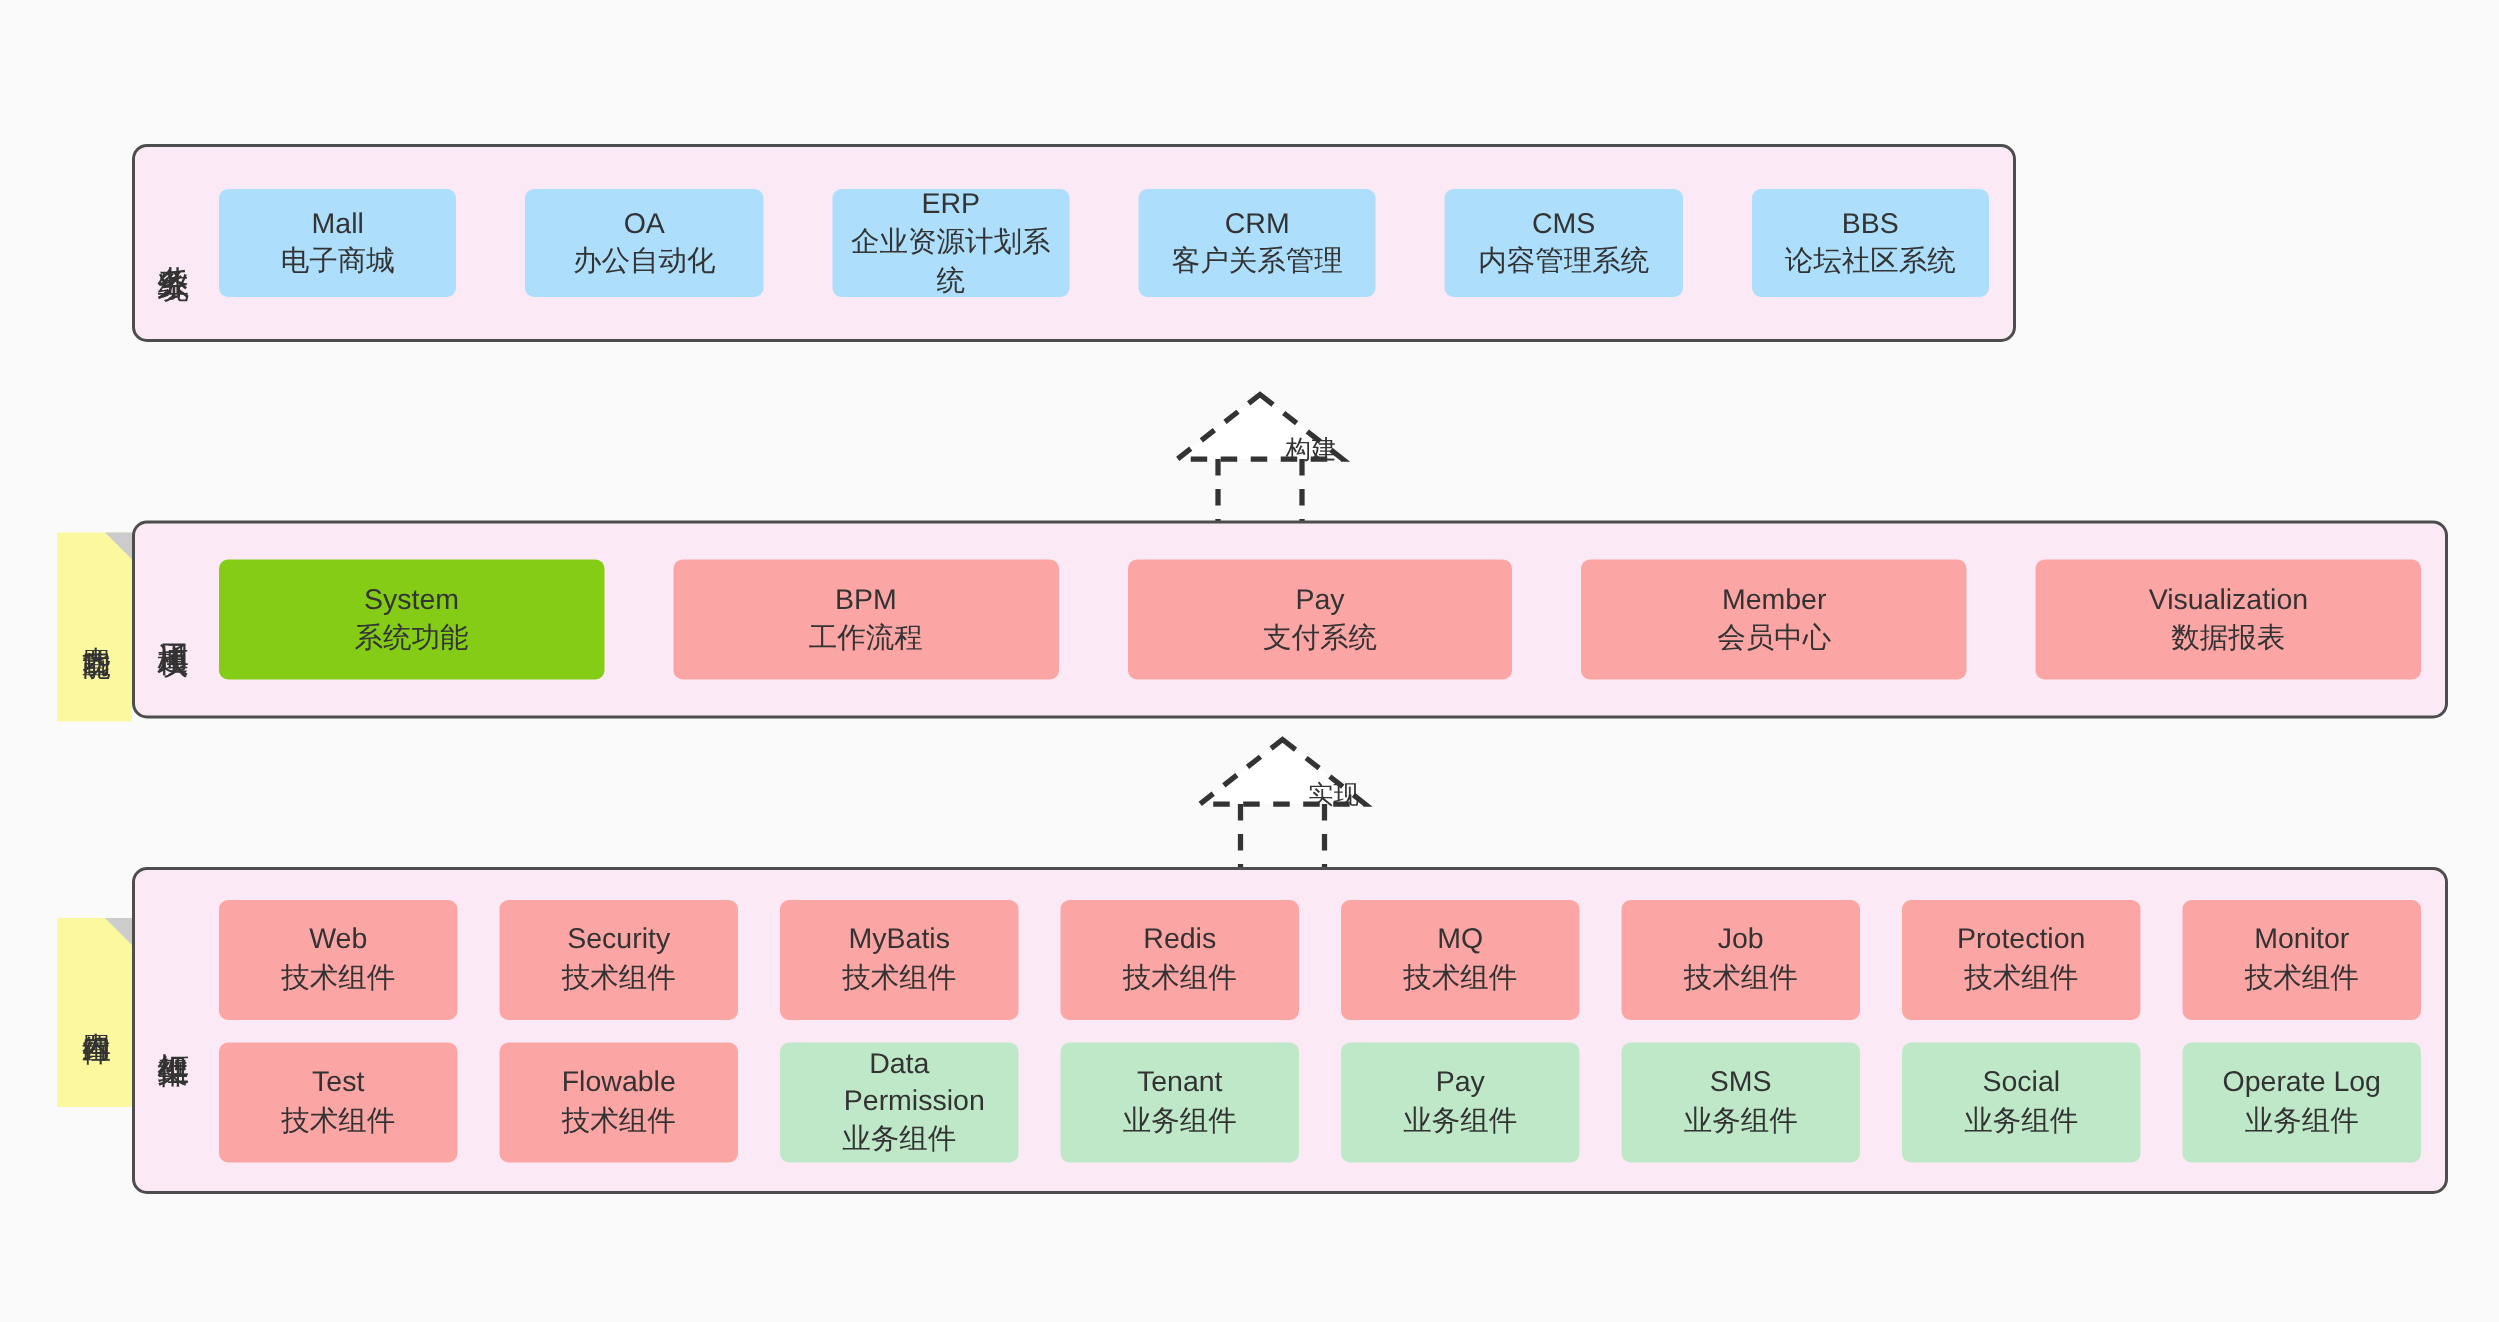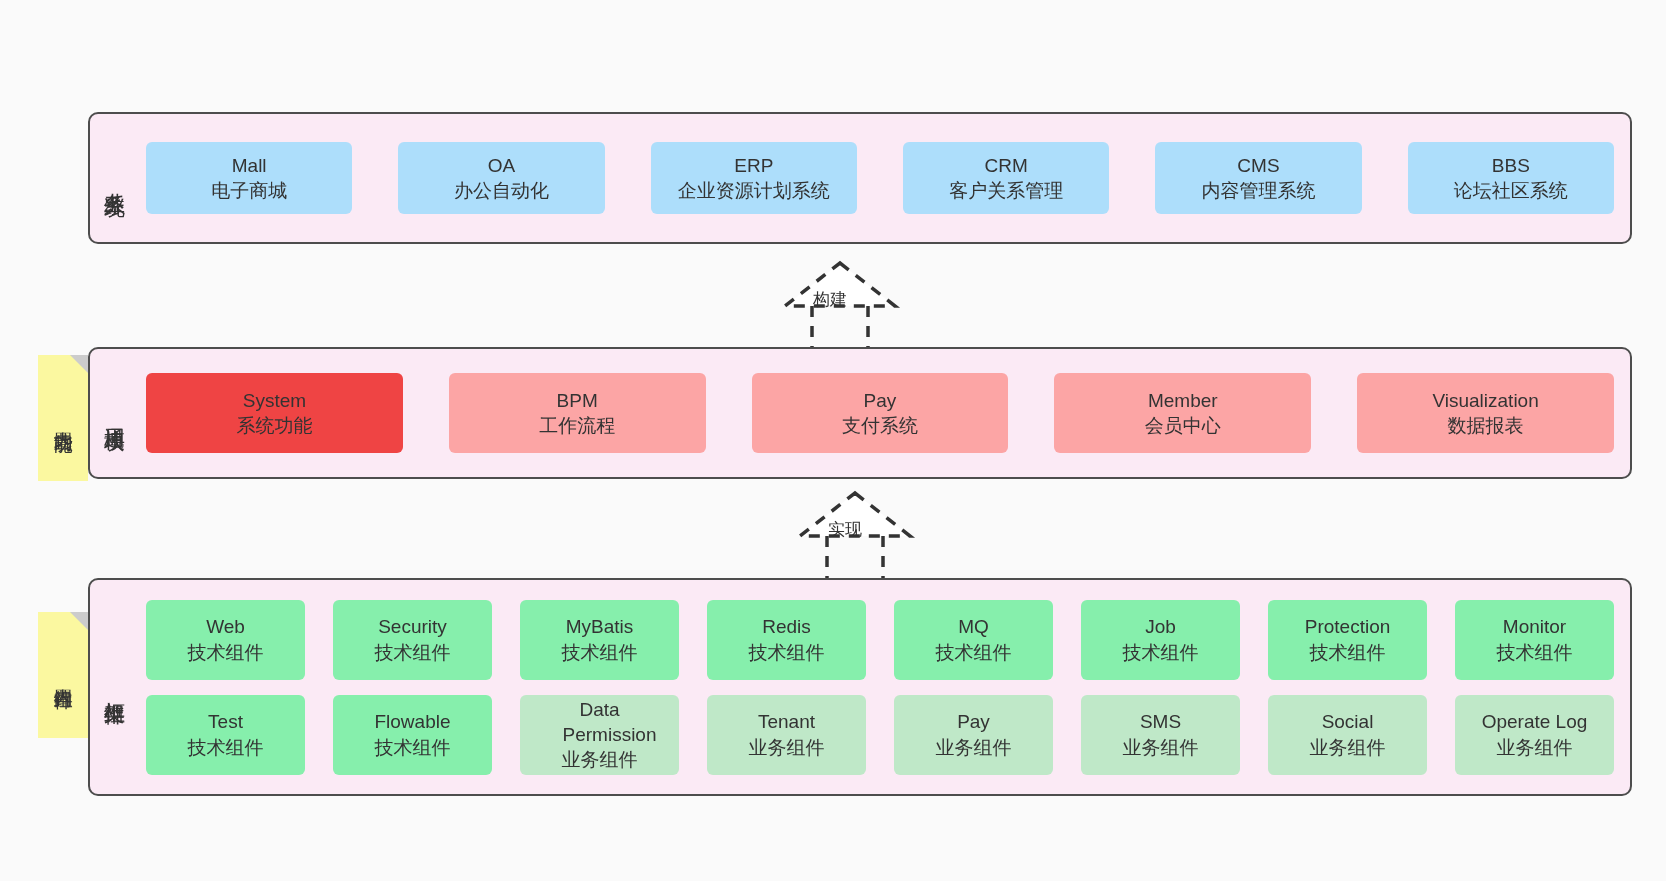--- a/index.html
+++ b/index.html
@@ -78,28 +78,28 @@
     color: #333333;
     box-sizing: border-box;
     padding: 6px 8px;
     user-select: none;
   }
   .node .en { display: block; }
   .node .cn { display: block; }
 
   
   .c-blue        { background: #addefb; }
-  .c-red         { background: #ef4444; }
+  .c-red         { background: #84cc16; }
   .c-pink        { background: #fca5a5; }
-  .c-green       { background: #86efac; }
+  .c-green       { background: #fca5a5; }
   .c-lightgreen  { background: #bfe8c8; }
 
   
   #layer-business {
-    left: 88px;  top: 112px;  width: 1544px;  height: 132px;
+    left: 88px;  top: 96px;  width: 1256px;  height: 132px;
   }
   #layer-business .node-row { height: 72px; }
 
   #layer-modules {
     left: 88px;  top: 347px;  width: 1544px;  height: 132px;
   }
   #layer-modules .node-row { height: 80px; }
 
   #layer-framework {
     left: 88px;  top: 578px;  width: 1544px;  height: 218px;
@@ -143,20 +143,21 @@
 
   
   .arrow-group { position: absolute; }
   .arrow-label {
     position: absolute;
     font-size: 17px;
     color: #333333;
     background: transparent;
     white-space: nowrap;
     user-select: none;
+    margin-left: 44px;
   }
 </style>
 </head>
 <body>
 
 <div id="canvas">
 
   <div class="layer-panel" id="layer-business">
     <div class="layer-title">业务系统</div>
     <div class="layer-body">

